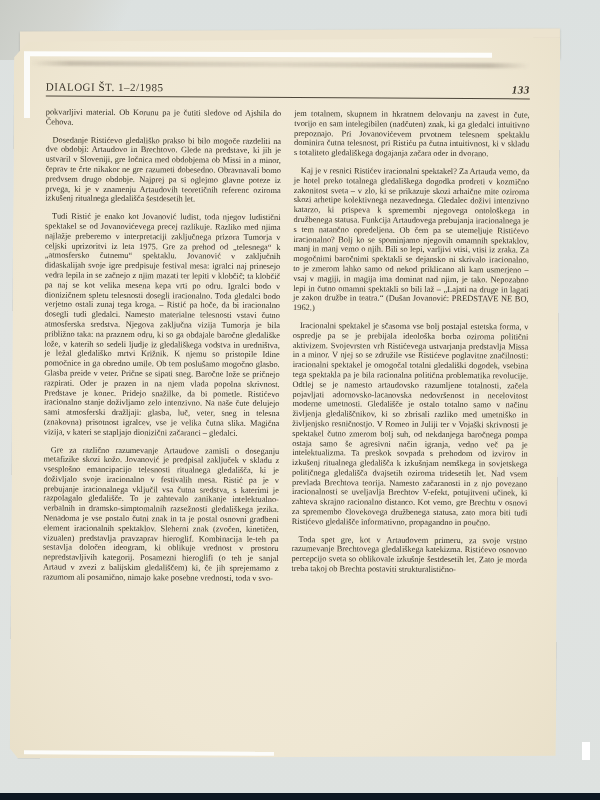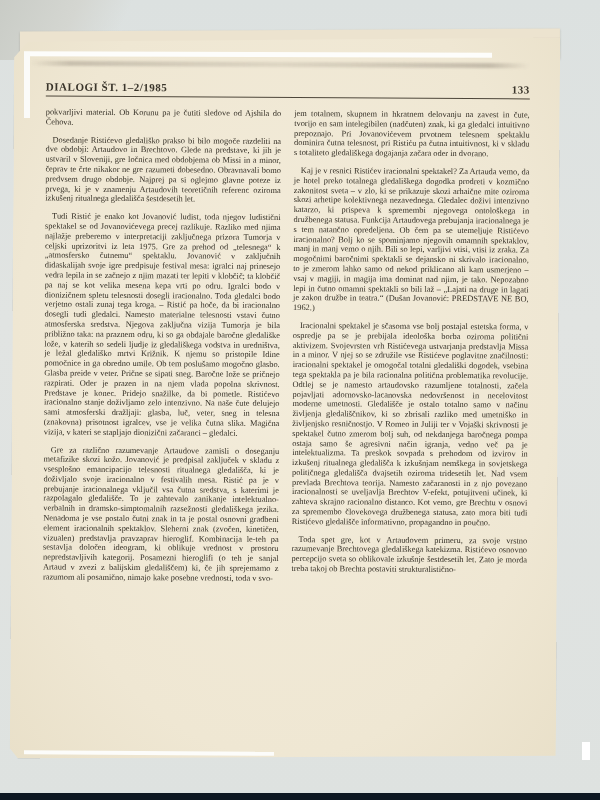--- a/index.html
+++ b/index.html
@@ -35,22 +35,22 @@
   .page-inner{
     position:absolute;left:12px;top:36px;width:546px;height:724px;
     transform:rotate(0.35deg);
     box-sizing:border-box;padding:46px 30px 16px 32px;
     color:#2e2a22;
   }
   .running-head{
     display:flex;justify-content:space-between;align-items:baseline;
     font-size:11px;letter-spacing:.5px;color:#3a352b;
   }
-  .journal-title{font-style:normal;font-weight:bold;text-align:center;}
-  .page-number{font-weight:bold;}
+  .journal-title{font-style:normal;font-weight:normal;text-align:center;}
+  .page-number{font-weight:bold;font-style:italic;}
   .head-rule{border:none;border-top:1.5px solid #4d463a;margin:3px 0 0 0;}
   .columns{
     display:flex;gap:13px;margin-top:11px;height:634px;overflow:hidden;
   }
   .col{
     flex:1 1 0;font-size:8.4px;line-height:9.8px;text-align:justify;
     color:#332e25;
   }
   .col p{margin:0;}
   .col p + p{margin-top:8px;text-indent:7px;}

